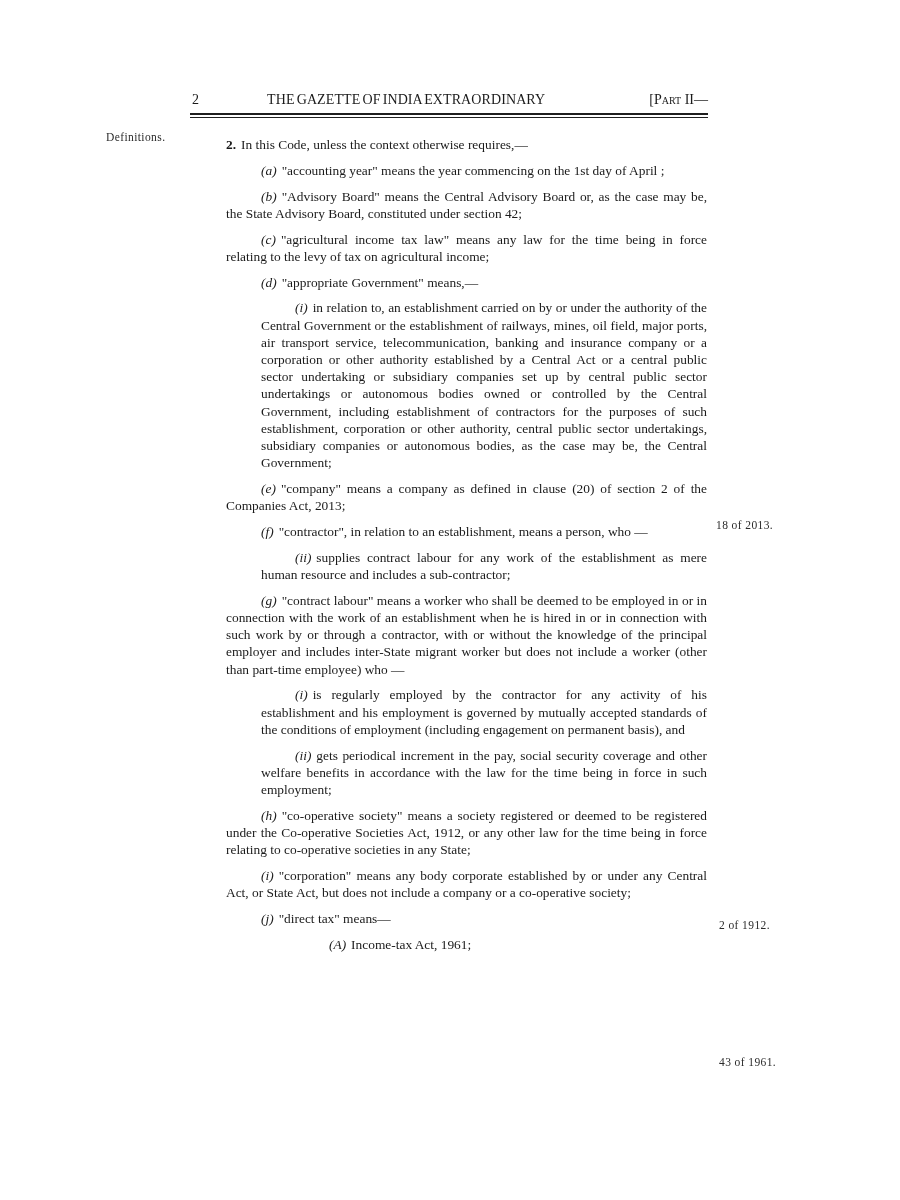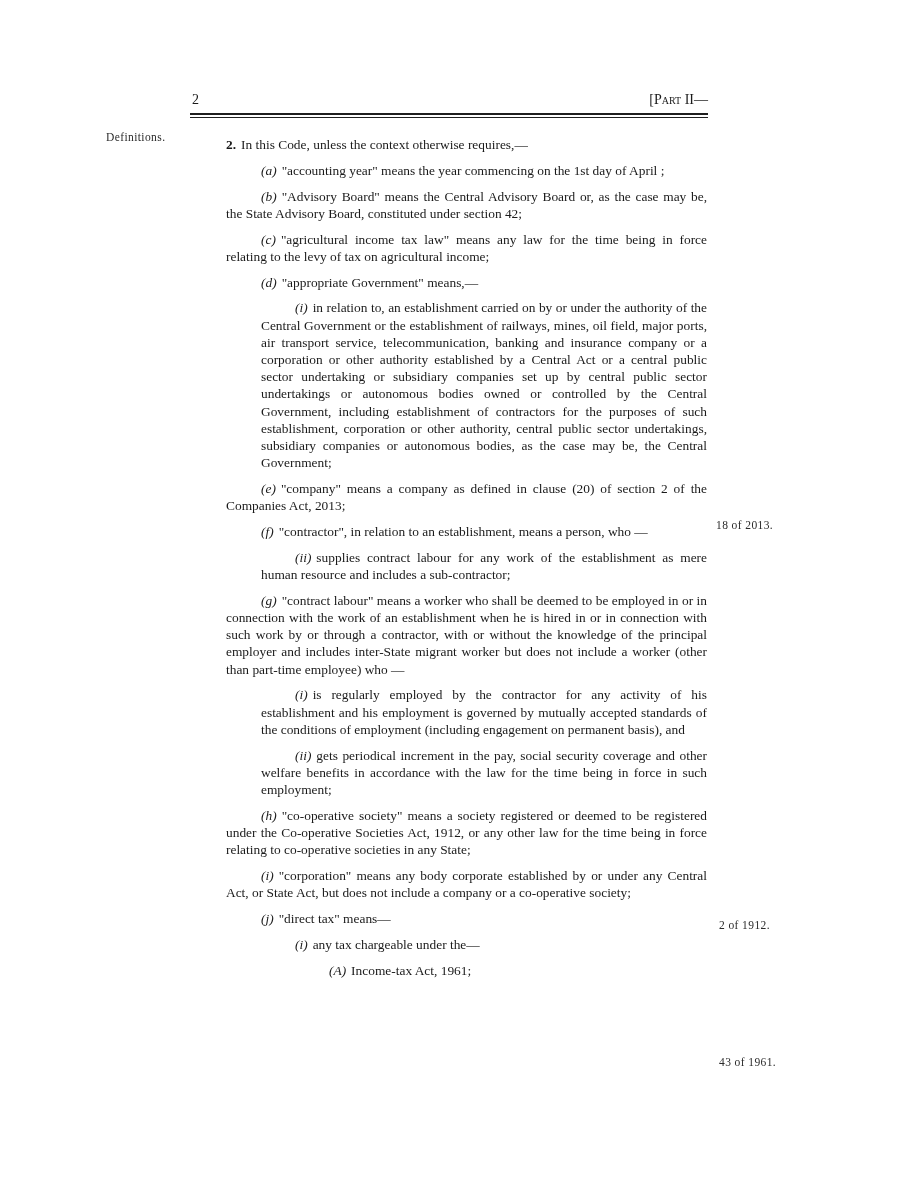--- a/index.html
+++ b/index.html
@@ -78,20 +78,21 @@
   .marker.bold { font-weight: bold; }
 </style>
 </head>
 <body>
 
 <div class="page">
 
   <div class="header">
     <div class="header-row">
       <span class="page-number">2</span>
+      <span class="gazette-title">THE GAZETTE OF INDIA EXTRAORDINARY</span>
       <span class="part-label">[Part II—</span>
     </div>
     <div class="header-rule"></div>
   </div>
 
   <div class="side-note note-definitions">Definitions.</div>
   <div class="side-note note-18-2013">18 of 2013.</div>
   <div class="side-note note-2-1912">2 of 1912.</div>
   <div class="side-note note-43-1961">43 of 1961.</div>
 
@@ -122,18 +123,17 @@
     <p class="lvl2"><span class="marker it">(i)</span><span>is regularly employed by the contractor for any activity of his establishment and his employment is governed by mutually accepted standards of the conditions of employment (including engagement on permanent basis), and</span></p>
 
     <p class="lvl2"><span class="marker it">(ii)</span><span>gets periodical increment in the pay, social security coverage and other welfare benefits in accordance with the law for the time being in force in such employment;</span></p>
 
     <p class="lvl1"><span class="marker it">(h)</span><span>"co-operative society" means a society registered or deemed to be registered under the Co-operative Societies Act, 1912, or any other law for the time being in force relating to co-operative societies in any State;</span></p>
 
     <p class="lvl1"><span class="marker it">(i)</span><span>"corporation" means any body corporate established by or under  any Central Act, or State Act, but does not include a company or a co-operative society;</span></p>
 
     <p class="lvl1"><span class="marker it">(j)</span><span>"direct tax" means—</span></p>
 
-    <p class="lvl2"><span class="marker it">(i)</span><span>any tax chargeable under the—</span></p>
 
     <p class="lvl3"><span class="marker it">(A)</span><span>Income-tax Act, 1961;</span></p>
 
   </div>
 </div>
 
 </body></html>

